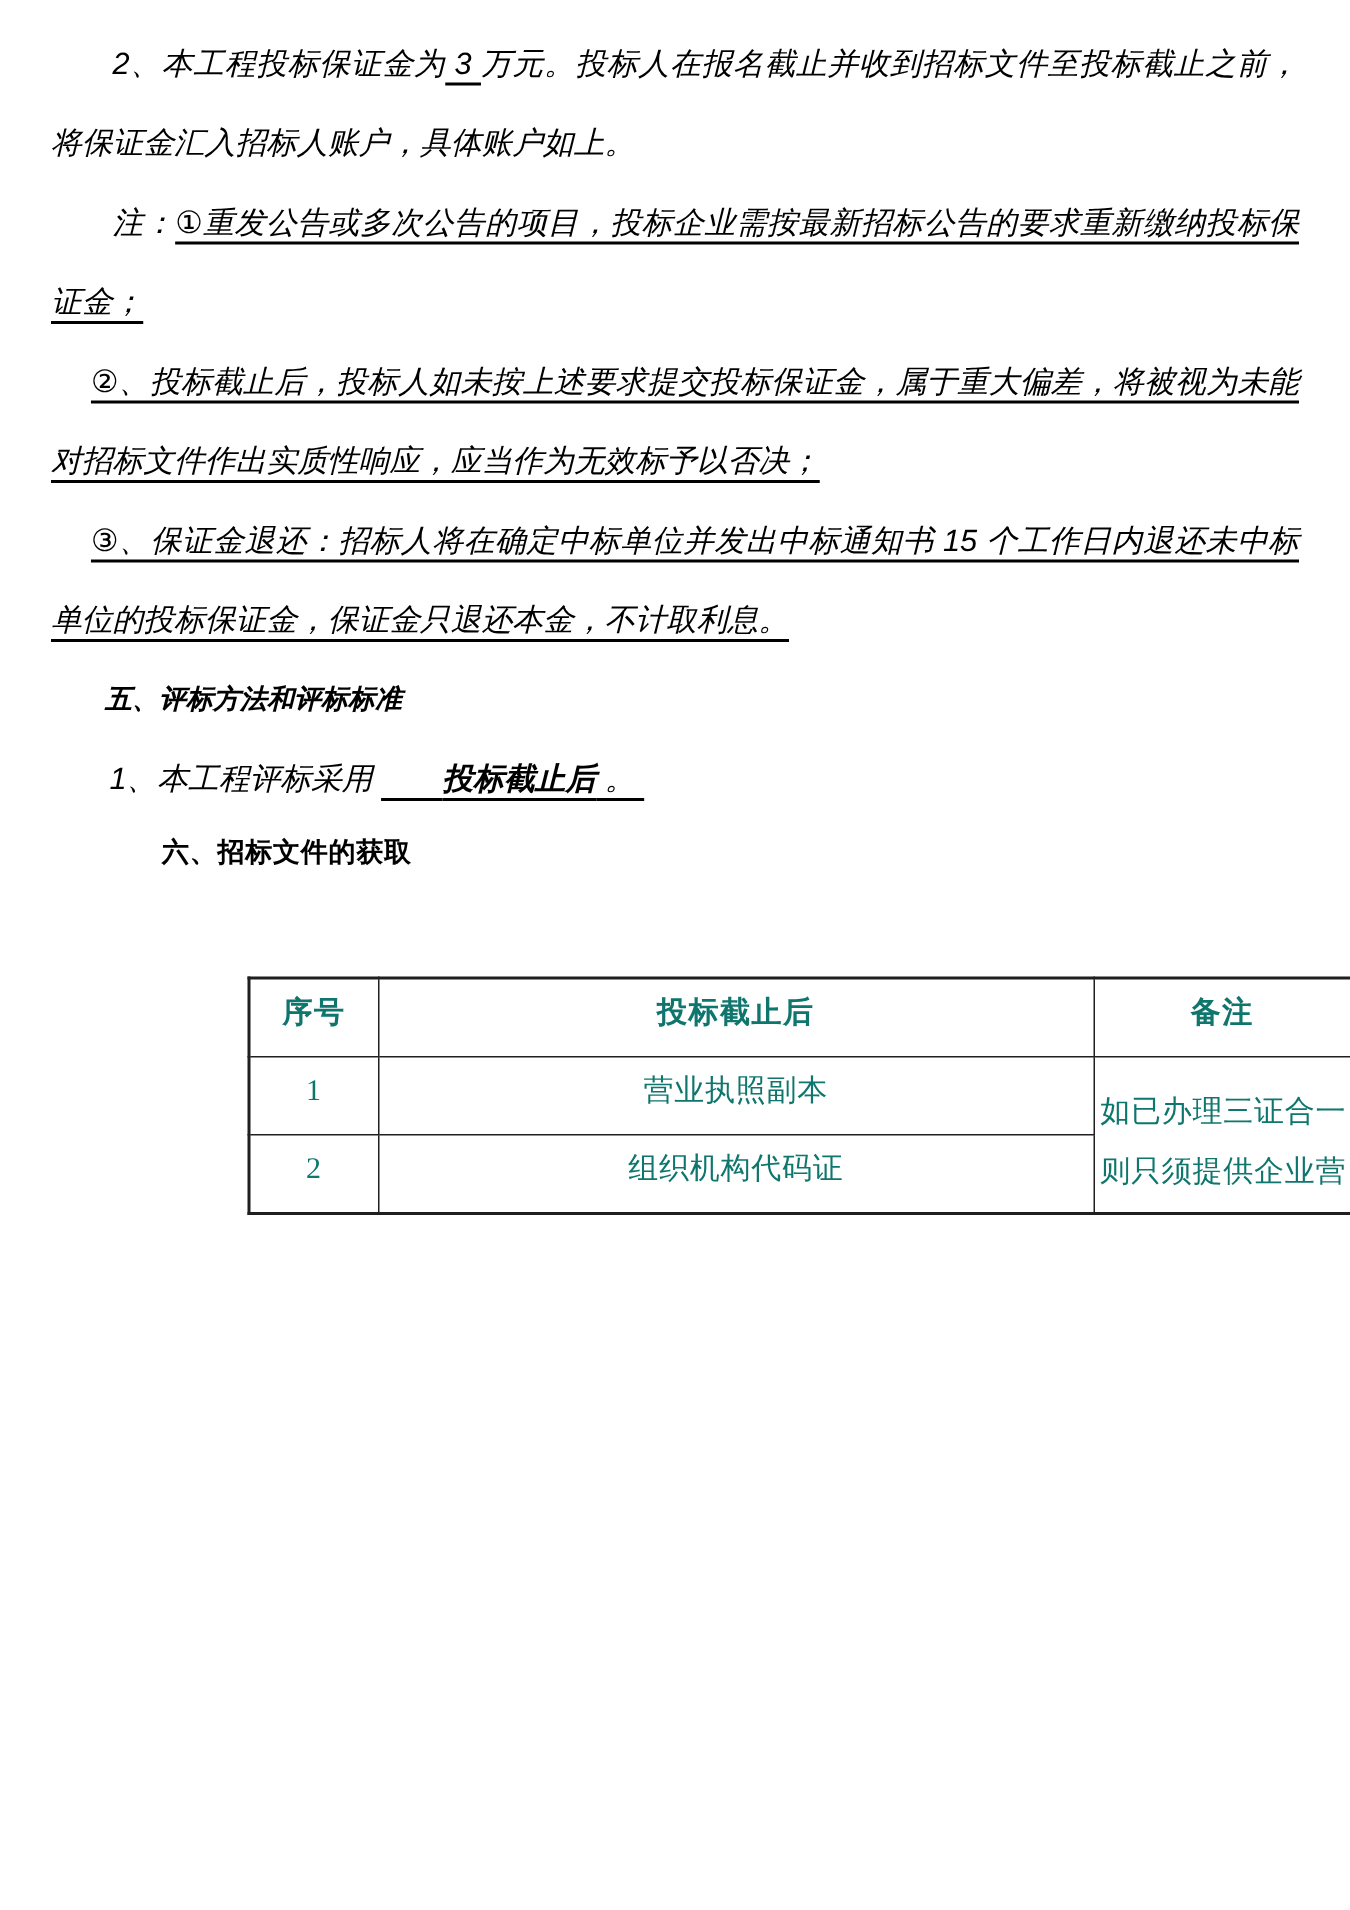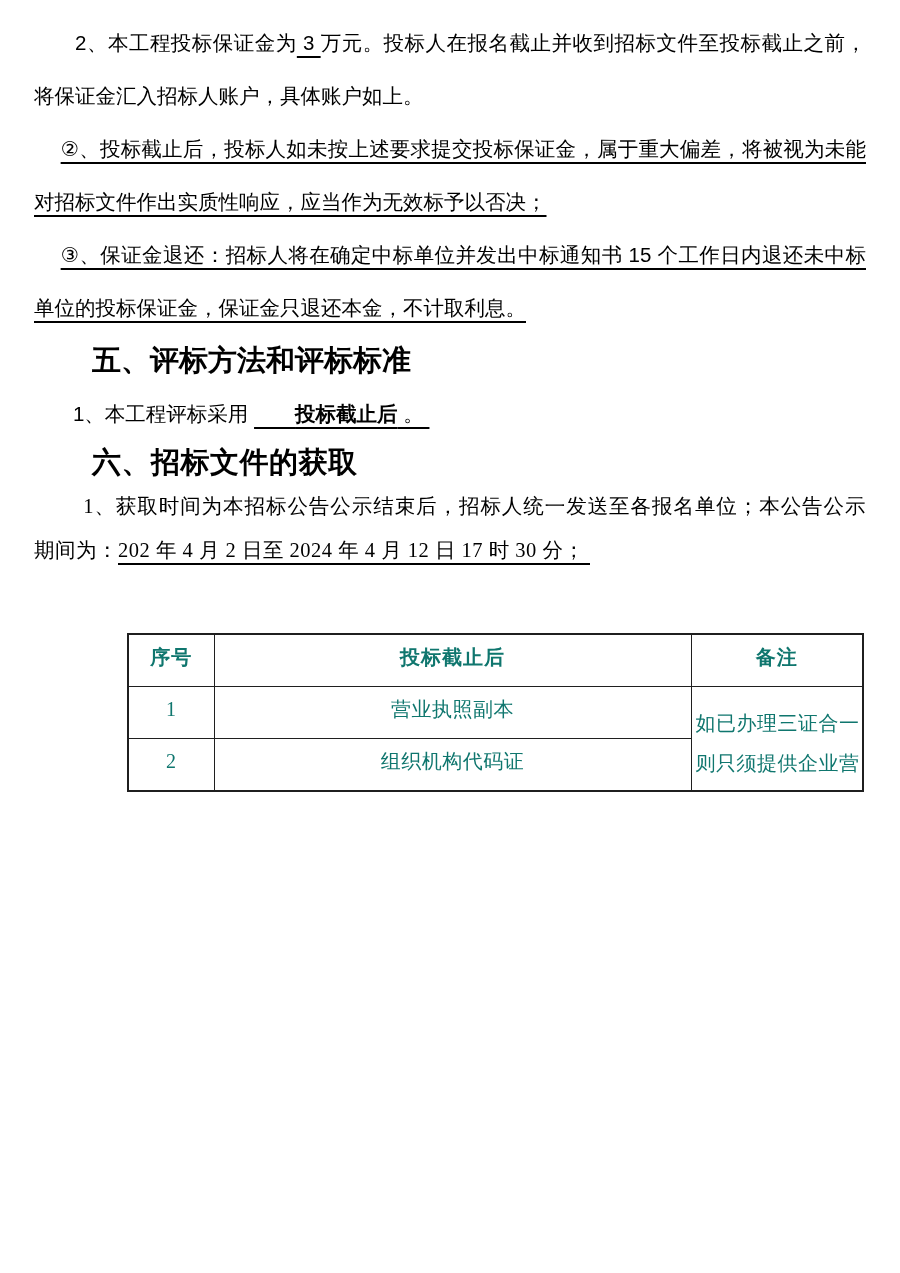--- a/index.html
+++ b/index.html
@@ -14,32 +14,34 @@
     padding: 16px 34px 0 34px;
     overflow: hidden;
   }
   
   .sans-block {
     font-family: "Liberation Sans", "DejaVu Sans", sans-serif;
     font-size: 20.5px;
     line-height: 53px;
     text-align: justify;
     text-justify: inter-ideograph;
+    font-style: italic;
   }
   
   .serif-block {
     font-family: "Liberation Serif", "DejaVu Serif", serif;
     font-size: 20.5px;
     line-height: 44px;
     letter-spacing: 0.5px;
     text-align: justify;
     text-justify: inter-ideograph;
+    margin-left: 38px;
   }
   .page p, .page h2 { margin: 0; padding: 0; }
-  h2.sec-heading { font-size: 29px; font-weight: bold; }
+  h2.sec-heading { font-size: 18px; font-weight: bold; }
   .ind-2  { text-indent: 2em; }
   .ind-13 { text-indent: 1.3em; }
   .ind-19 { text-indent: 1.9em; }
   .ind-24 { text-indent: 2.4em; }
   .ind-26 { text-indent: 2.6em; }
   .u {
     text-decoration: underline;
     text-decoration-thickness: 1.5px;
     text-underline-offset: 6px;
   }
@@ -80,38 +82,38 @@
 </style>
 </head>
 <body>
 
 <div class="page">
 
   <div class="sans-block">
 
     <p class="ind-2"><span>2、本工程投标保证金为</span><span class="u">&nbsp;3&nbsp;</span><span>万元。投标人在报名截止并收到招标文件至投标截止之前，将保证金汇入招标人账户，具体账户如上。</span></p>
 
+    <p class="ind-2"><span>注：</span><span class="u">①重发公告或多次公告的项目，投标企业需按最新招标公告的要求重新缴纳投标保证金；</span></p>
 
     <p class="ind-13"><span class="u">②、投标截止后，投标人如未按上述要求提交投标保证金，属于重大偏差，将被视为未能对招标文件作出实质性响应，应当作为无效标予以否决；</span></p>
 
     <p class="ind-13"><span class="u">③、保证金退还：招标人将在确定中标单位并发出中标通知书 15 个工作日内退还未中标单位的投标保证金，保证金只退还本金，不计取利息。</span></p>
 
     <h2 class="sec-heading ind-2">五、评标方法和评标标准</h2>
 
     <p class="ind-19"><span>1、本工程评标采用&nbsp;</span><span class="u"><span>　　</span><span class="b">投标截止后</span><span>&nbsp;。&nbsp;</span></span></p>
 
 
 
   </div>
 
   <div class="serif-block">
 
     <h2 class="sec-heading ind-2">六、招标文件的获取</h2>
 
-    <p class="ind-24"><span>1、获取时间为本招标公告公示结束后，招标人统一发送至各报名单位；本公告公示期间为：</span><span class="u">202 年 4 月 2 日至 2024 年 4 月 12 日 17 时 30 分；&nbsp;</span></p>
 
 
     <div class="table-wrap">
       <table class="materials">
         <colgroup>
           <col class="c-no">
           <col class="c-name">
           <col class="c-remark">
         </colgroup>
         <tbody>

